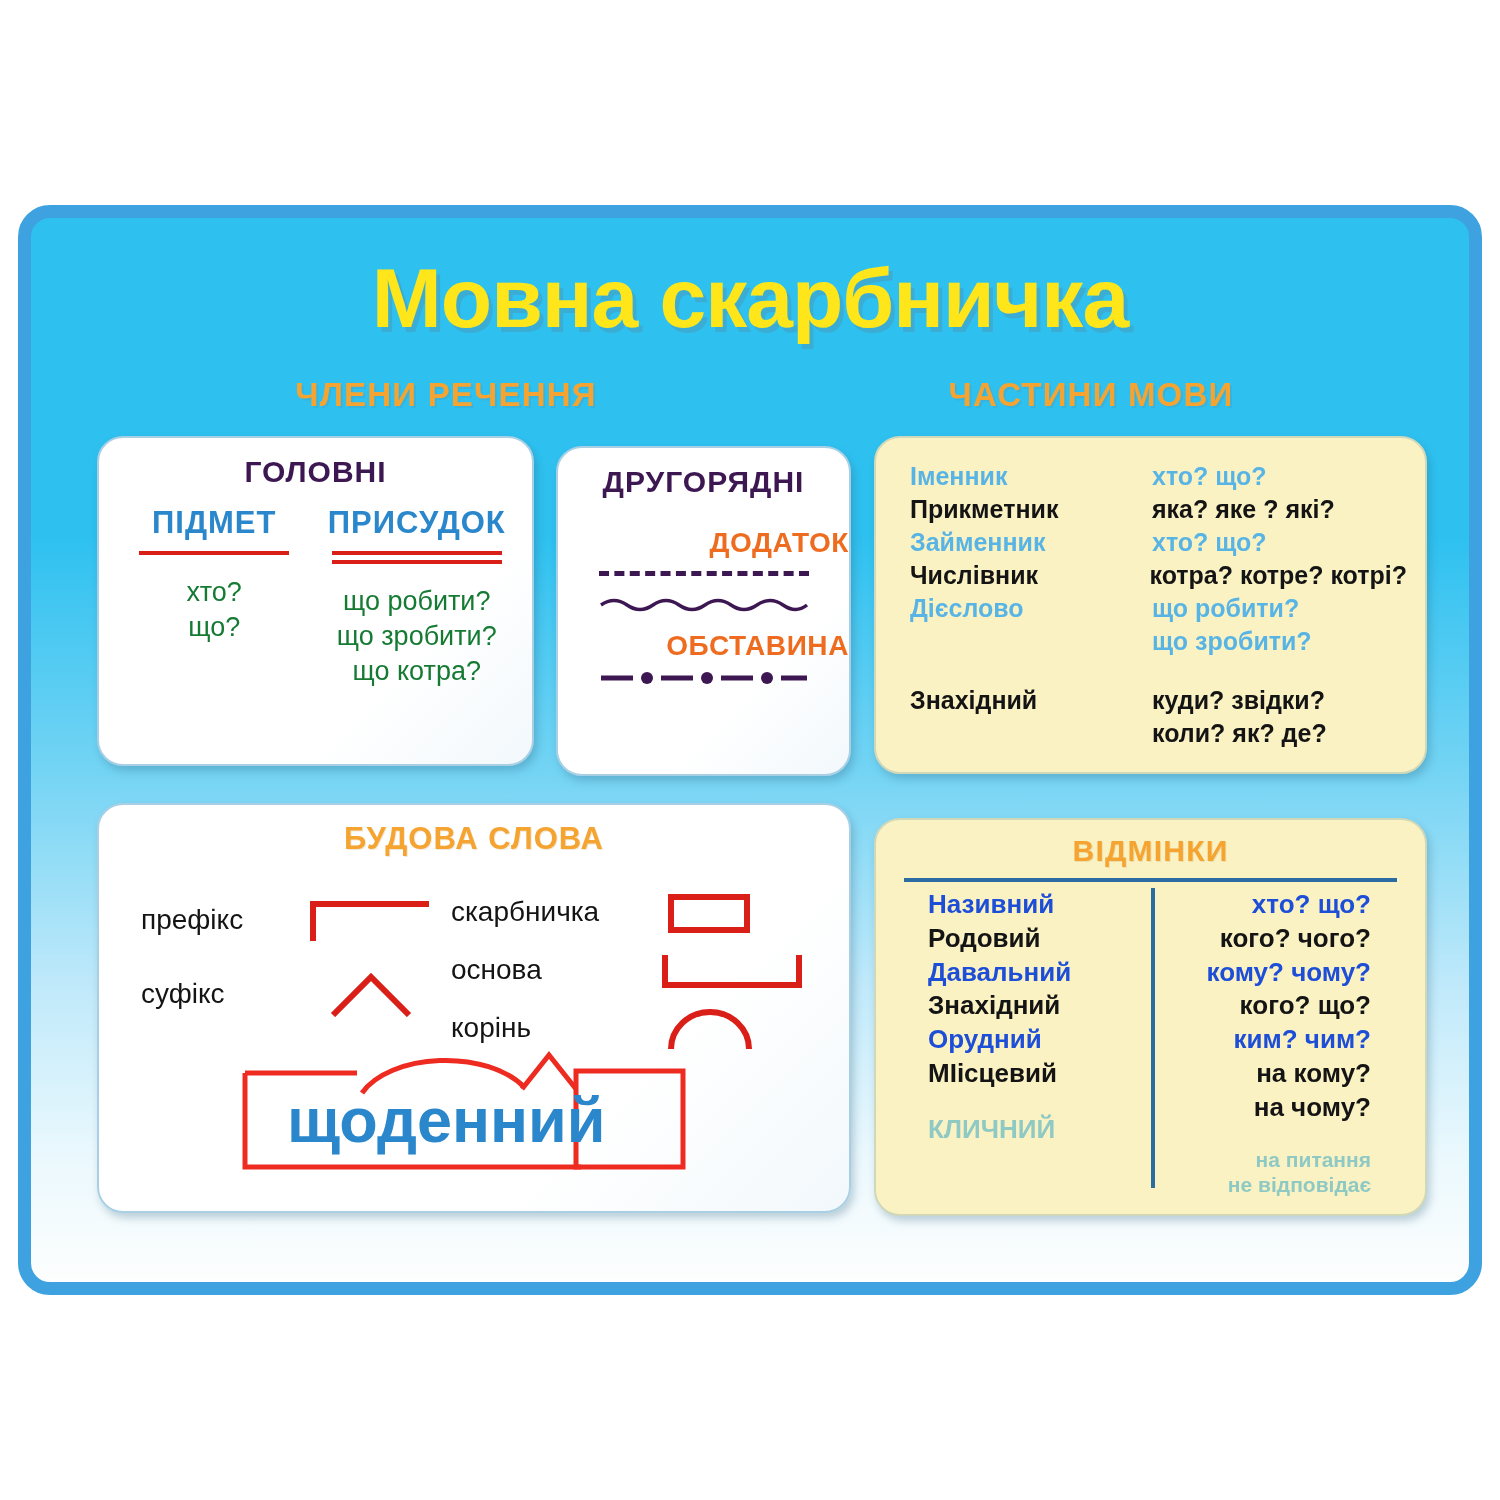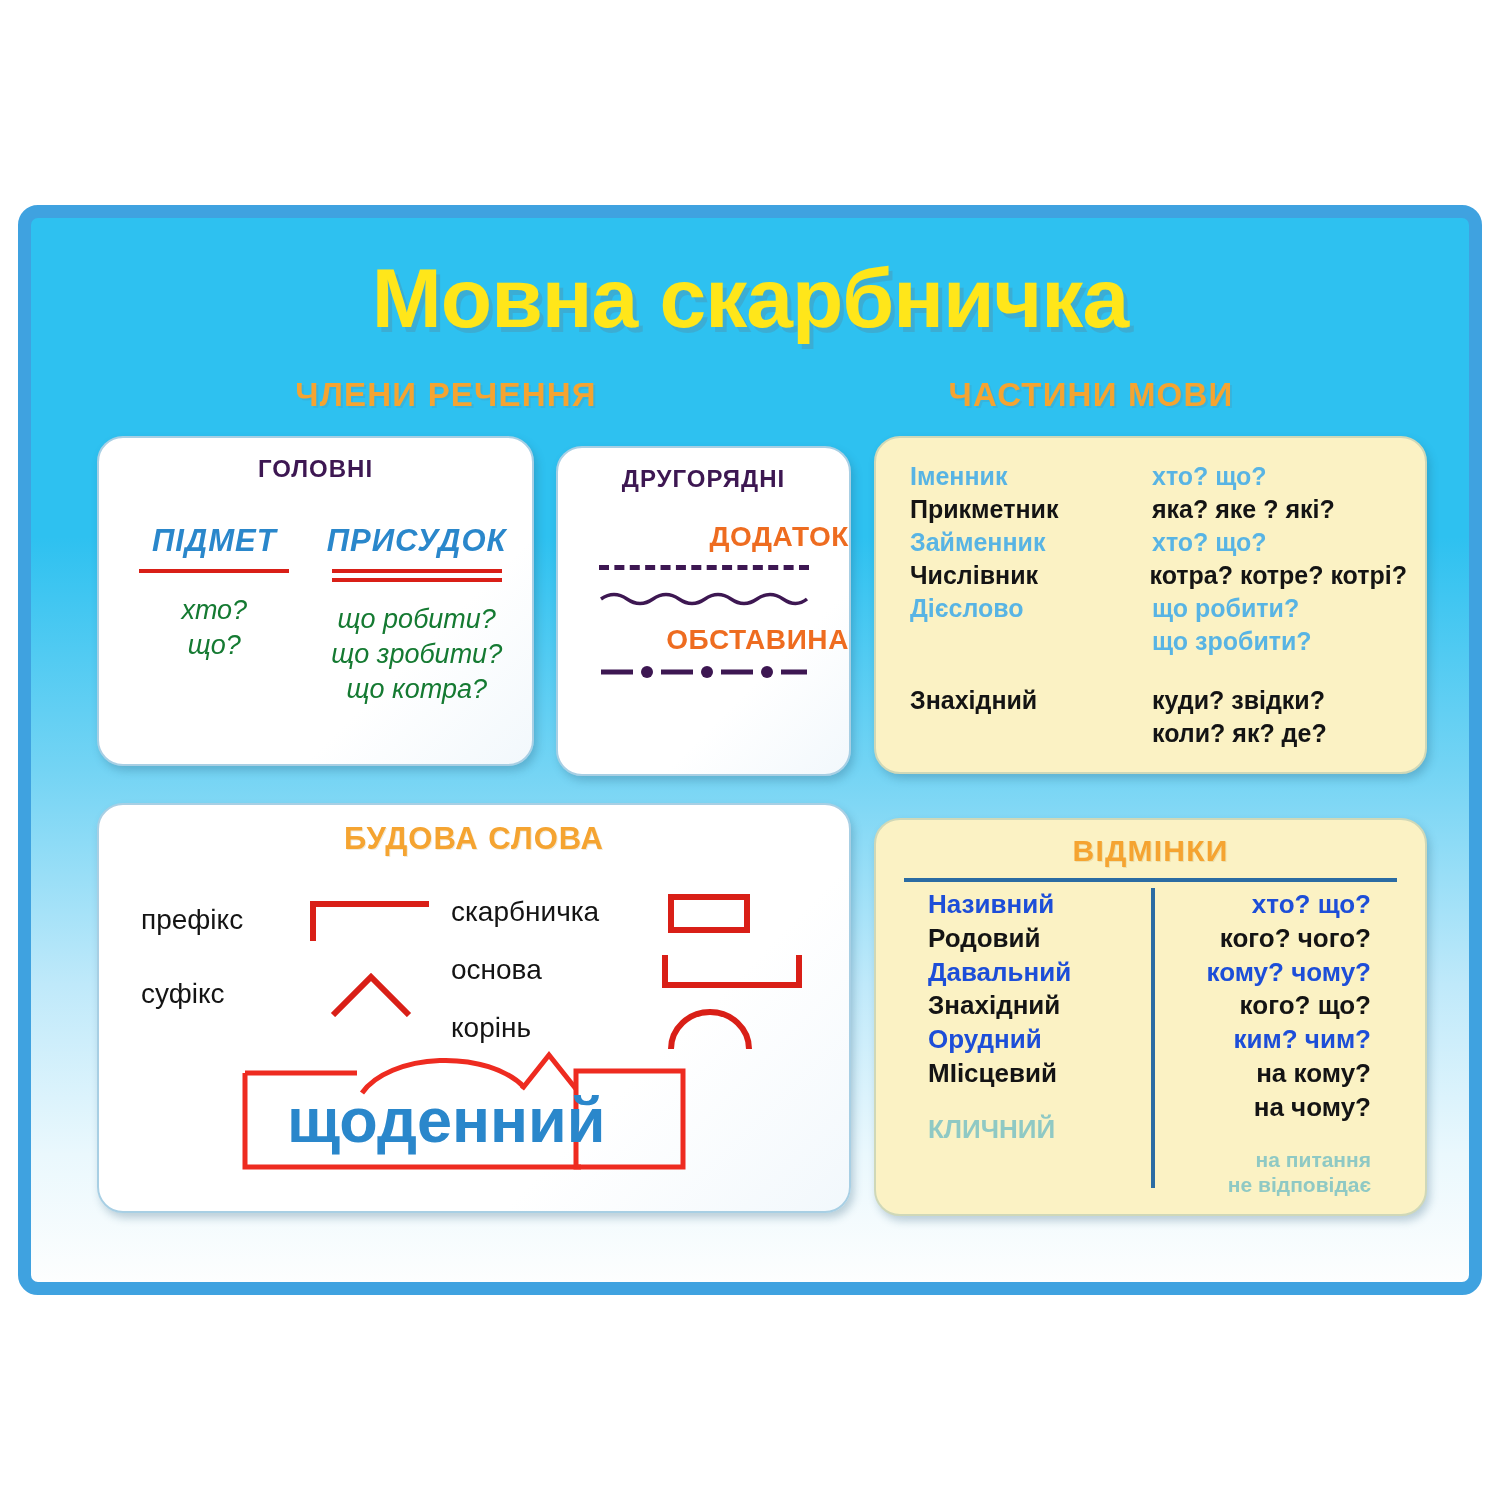--- a/index.html
+++ b/index.html
@@ -15,21 +15,21 @@
   }
 
   
   #poster-frame {
     position: absolute;
     left: 18px;
     top: 205px;
     width: 1464px;
     height: 1090px;
     border: 13px solid #3fa2e0;
-    border-radius: 20px;
+    border-radius: 32px;
     box-sizing: border-box;
     background: linear-gradient(to bottom,
         #2ec1f0 0%,
         #2ec1f0 30%,
         #74d4f4 52%,
         #bfe9fa 72%,
         #eaf8fd 88%,
         #fdfefe 100%);
     overflow: hidden;
   }
@@ -84,31 +84,30 @@
 
   #card-main      { left: 66px;  top: 218px; width: 437px; height: 330px; }
   #card-secondary { left: 525px; top: 228px; width: 295px; height: 330px; }
   #card-parts     { left: 843px; top: 218px; width: 553px; height: 338px; }
   #card-structure { left: 66px;  top: 585px; width: 754px; height: 410px; }
   #card-cases     { left: 843px; top: 600px; width: 553px; height: 398px; }
 
   
   .card-title-purple {
     text-align: center;
-    font-size: 24px;
+    font-size: 30px;
     font-weight: bold;
     color: #3d1752;
     letter-spacing: 1px;
     margin-top: 17px;
   }
   #main-cols {
     display: flex;
-    margin-top: 40px;
+    margin-top: 16px;
     padding: 0 14px;
-    font-style: italic;
   }
   #main-cols .col { flex: 1; text-align: center; }
   .term-blue {
     font-size: 31px;
     font-weight: bold;
     color: #2a87cb;
     letter-spacing: 1px;
     white-space: nowrap;
   }
   .rule-single {

